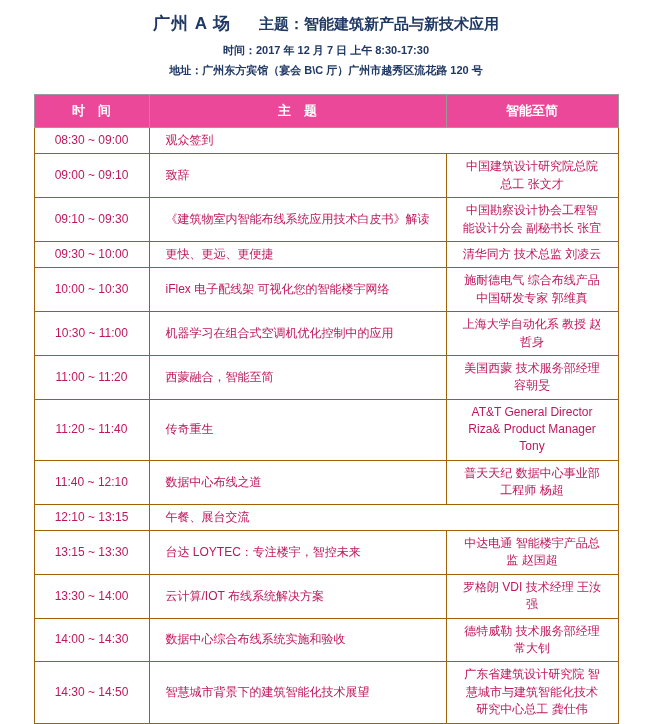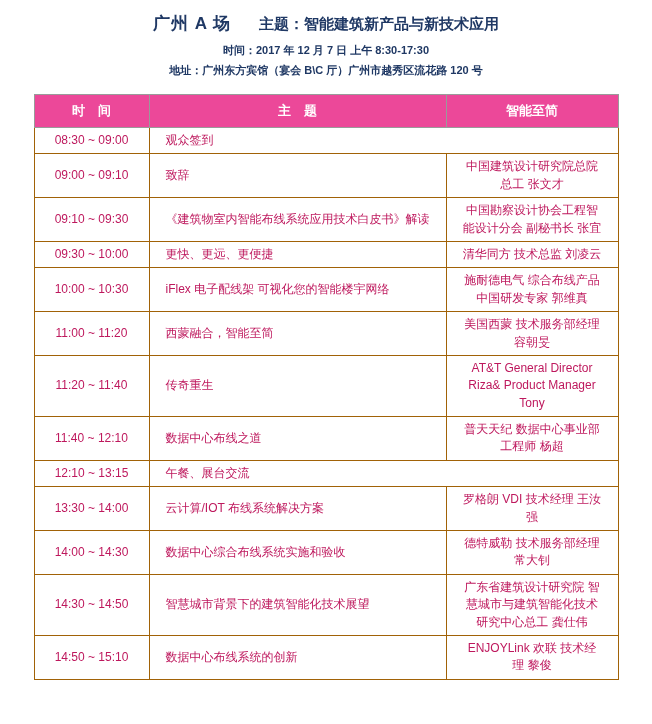--- a/index.html
+++ b/index.html
@@ -108,37 +108,47 @@
           <td class="time">09:30 ~ 10:00</td>
           <td class="topic">更快、更远、更便捷</td>
           <td class="speaker">清华同方 技术总监 刘凌云</td>
         </tr>
         <tr>
           <td class="time">10:00 ~ 10:30</td>
           <td class="topic">iFlex 电子配线架 可视化您的智能楼宇网络</td>
           <td class="speaker">施耐德电气 综合布线产品中国研发专家 郭维真</td>
         </tr>
         <tr>
+          <td class="time">10:30 ~ 11:00</td>
+          <td class="topic">机器学习在组合式空调机优化控制中的应用</td>
+          <td class="speaker">上海大学自动化系 教授 赵哲身</td>
+        </tr>
+        <tr>
           <td class="time">11:00 ~ 11:20</td>
           <td class="topic">西蒙融合，智能至简</td>
           <td class="speaker">美国西蒙 技术服务部经理 容朝旻</td>
         </tr>
         <tr>
           <td class="time">11:20 ~ 11:40</td>
           <td class="topic">传奇重生</td>
           <td class="speaker">AT&amp;T General Director Riza&amp; Product Manager Tony</td>
         </tr>
         <tr>
           <td class="time">11:40 ~ 12:10</td>
           <td class="topic">数据中心布线之道</td>
           <td class="speaker">普天天纪 数据中心事业部工程师 杨超</td>
         </tr>
         <tr>
           <td class="time">12:10 ~ 13:15</td>
           <td colspan="2" class="span-cell">午餐、展台交流</td>
+        </tr>
+        <tr>
+          <td class="time">13:15 ~ 13:30</td>
+          <td class="topic">台达 LOYTEC：专注楼宇，智控未来</td>
+          <td class="speaker">中达电通 智能楼宇产品总监 赵国超</td>
         </tr>
         <tr>
           <td class="time">13:30 ~ 14:00</td>
           <td class="topic">云计算/IOT 布线系统解决方案</td>
           <td class="speaker">罗格朗 VDI 技术经理 王汝强</td>
         </tr>
         <tr>
           <td class="time">14:00 ~ 14:30</td>
           <td class="topic">数据中心综合布线系统实施和验收</td>
           <td class="speaker">德特威勒 技术服务部经理 常大钊</td>

